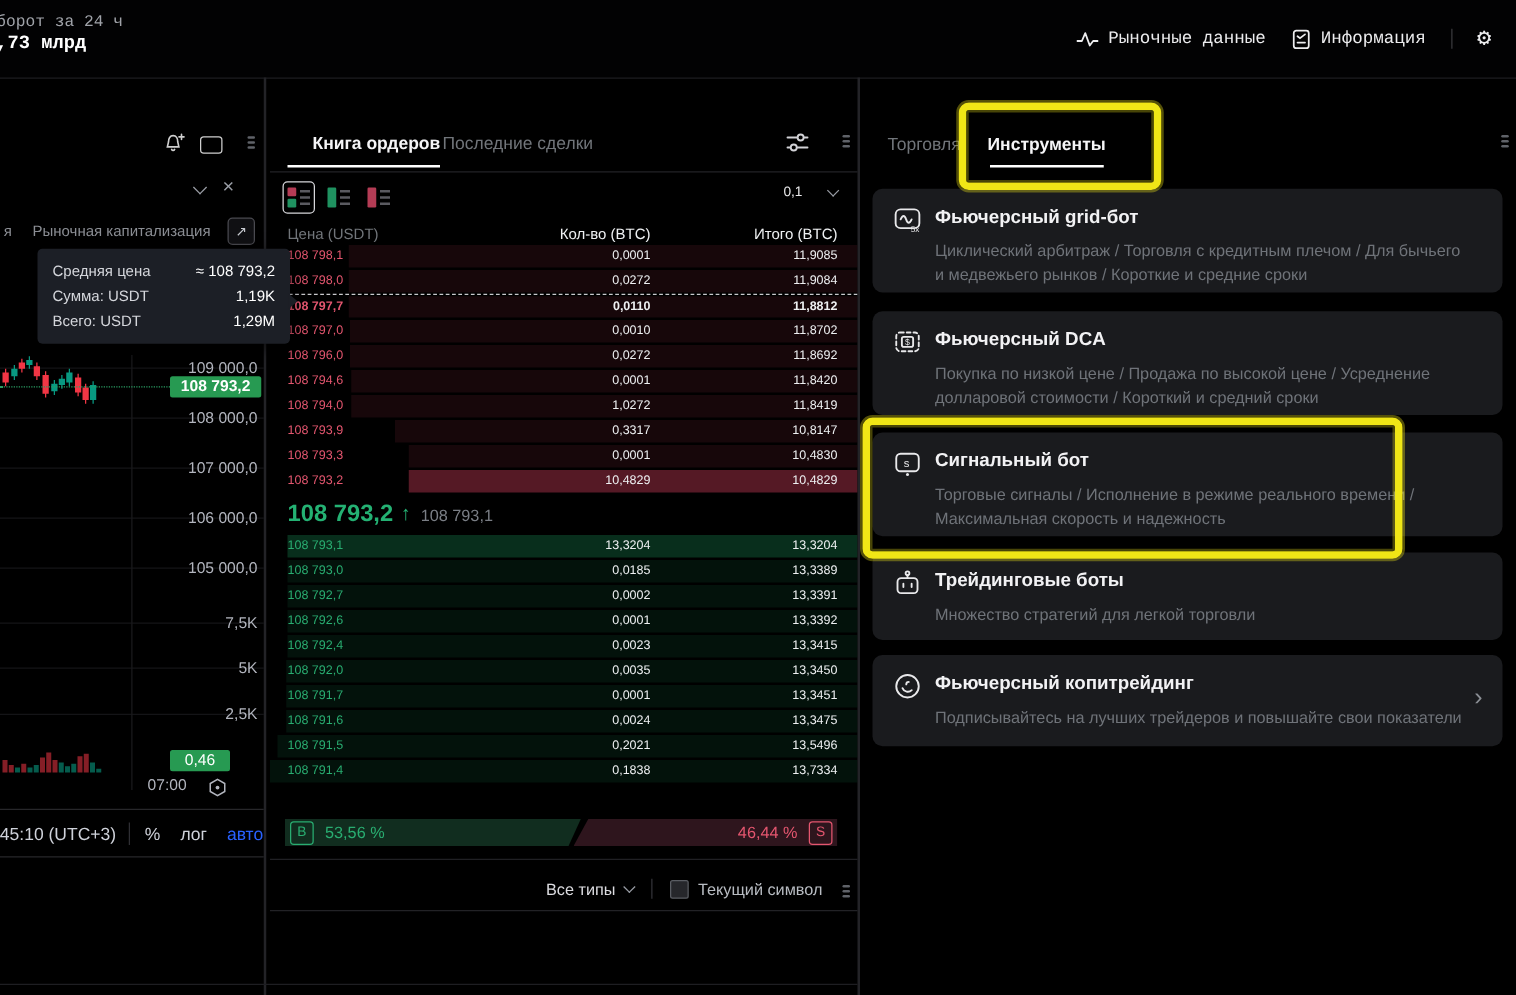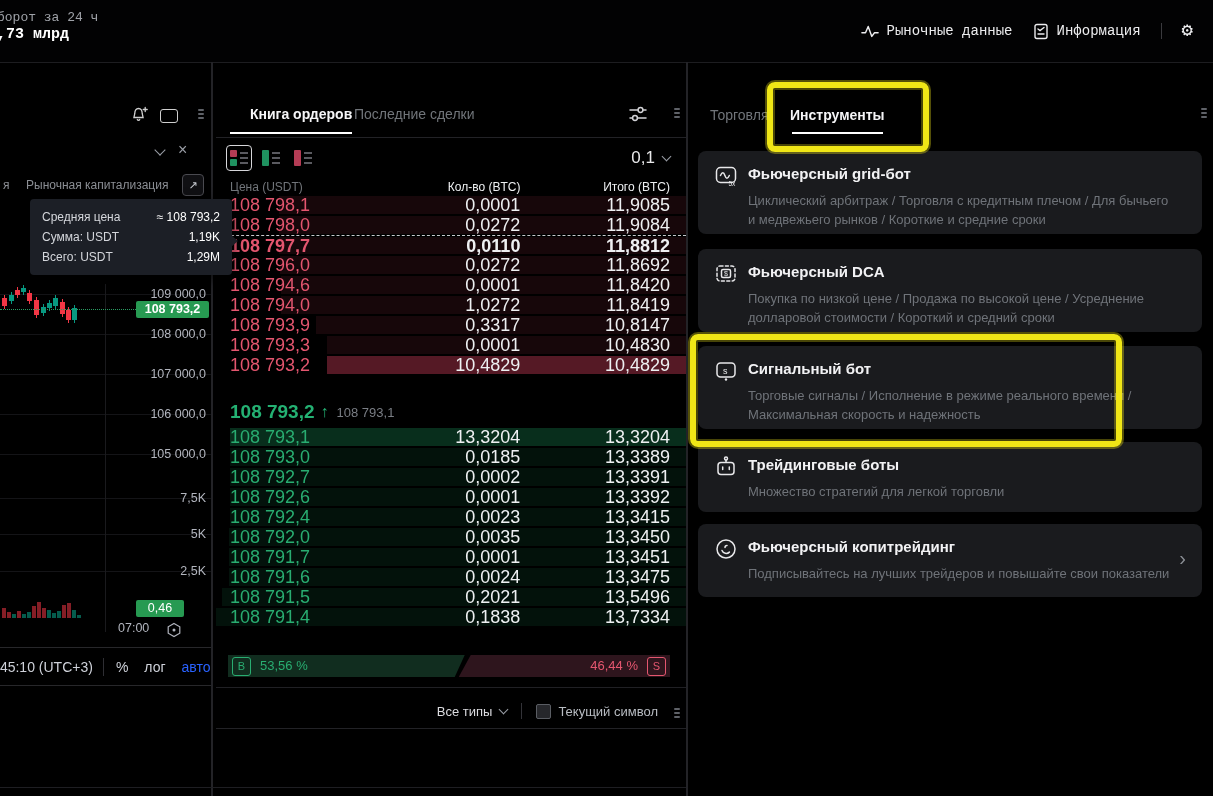--- a/index.html
+++ b/index.html
@@ -81,27 +81,27 @@
   .ob-tabs .handle,.ob-filter .handle{position:absolute;right:6px;top:14px;}
   .ob-toggles{position:absolute;left:10px;top:83px;display:flex;gap:6px;}
   .ob-view{width:24px;height:24px;border:1px solid transparent;border-radius:4px;display:flex;align-items:center;justify-content:center;gap:3px;cursor:pointer;}
   .ob-view.active{border-color:#d6d6da;}
   .ob-view .blocks{display:flex;flex-direction:column;gap:2px;}
   .blk{width:7px;height:7px;border-radius:1px;}
   .blk.tall{height:16px;}
   .blk.r{background:#b43c55;} .blk.g{background:#1f9260;}
   .ob-view .lines{display:flex;flex-direction:column;gap:3px;}
   .ob-view .lines i{width:8px;height:2px;background:#5a5a60;}
-  .tick-select{position:absolute;right:16px;top:86px;display:flex;align-items:center;gap:8px;font-size:17px;color:#e8e8ea;cursor:pointer;}
+  .tick-select{position:absolute;right:16px;top:86px;display:flex;align-items:center;gap:21px;font-size:11px;color:#e8e8ea;cursor:pointer;}
   .tick-select .chev{width:6px;height:6px;margin-top:-3px;}
   .ob-cols{position:absolute;left:0;top:115px;width:470px;}
   .ob-cols .ob-row{color:#71757a;font-size:12px;}
   .ob-rows{position:absolute;left:0;width:470px;}
   .ob-rows.asks{top:133px;} .ob-rows.bids{top:365px;}
-  .ob-row{position:relative;display:grid;grid-template-columns:36% 30% 34%;height:20px;line-height:20px;font-size:18px;padding:0 16px 0 14px;box-sizing:border-box;cursor:pointer;}
+  .ob-row{position:relative;display:grid;grid-template-columns:36% 30% 34%;height:20px;line-height:20px;font-size:10px;padding:0 16px 0 14px;box-sizing:border-box;cursor:pointer;}
   .ob-row span{position:relative;z-index:1;}
   .ob-row .amt,.ob-row .tot{text-align:right;}
   .ob-row .amt,.ob-row .tot{color:#eef0f2;}
   .ob-row::before{content:"";position:absolute;right:0;top:1px;bottom:1px;width:var(--depth,0%);}
   .asks .ob-row::before{background:rgba(228,70,102,.10);}
   .bids .ob-row::before{background:rgba(32,178,108,.10);}
   .ob-row.hl::after{content:"";position:absolute;right:0;top:1px;bottom:1px;width:var(--size,0%);}
   .asks .ob-row.hl::after{background:rgba(228,70,102,.30);}
   .bids .ob-row.hl::after{background:rgba(32,178,108,.18);}
   .asks .price{color:#e4566f;} .bids .price{color:#29ad71;}
@@ -392,20 +392,25 @@
       <div class="ob-row" style="--depth: 86.7%; --size: 0.2%;">
         <span class="price" data-field="price">108 798,0</span>
         <span class="amt" data-field="amount">0,0272</span>
         <span class="tot" data-field="total">11,9084</span>
       </div>
       <div class="ob-row sel" style="--depth: 86.5%; --size: 0.1%;">
         <span class="price" data-field="price">108 797,7</span>
         <span class="amt" data-field="amount">0,0110</span>
         <span class="tot" data-field="total">11,8812</span>
       </div>
+      <div class="ob-row" style="--depth: 86.4%; --size: 0.0%;">
+        <span class="price" data-field="price">108 797,0</span>
+        <span class="amt" data-field="amount">0,0010</span>
+        <span class="tot" data-field="total">11,8702</span>
+      </div>
       <div class="ob-row" style="--depth: 86.4%; --size: 0.2%;">
         <span class="price" data-field="price">108 796,0</span>
         <span class="amt" data-field="amount">0,0272</span>
         <span class="tot" data-field="total">11,8692</span>
       </div>
       <div class="ob-row" style="--depth: 86.2%; --size: 0.0%;">
         <span class="price" data-field="price">108 794,6</span>
         <span class="amt" data-field="amount">0,0001</span>
         <span class="tot" data-field="total">11,8420</span>
       </div>

